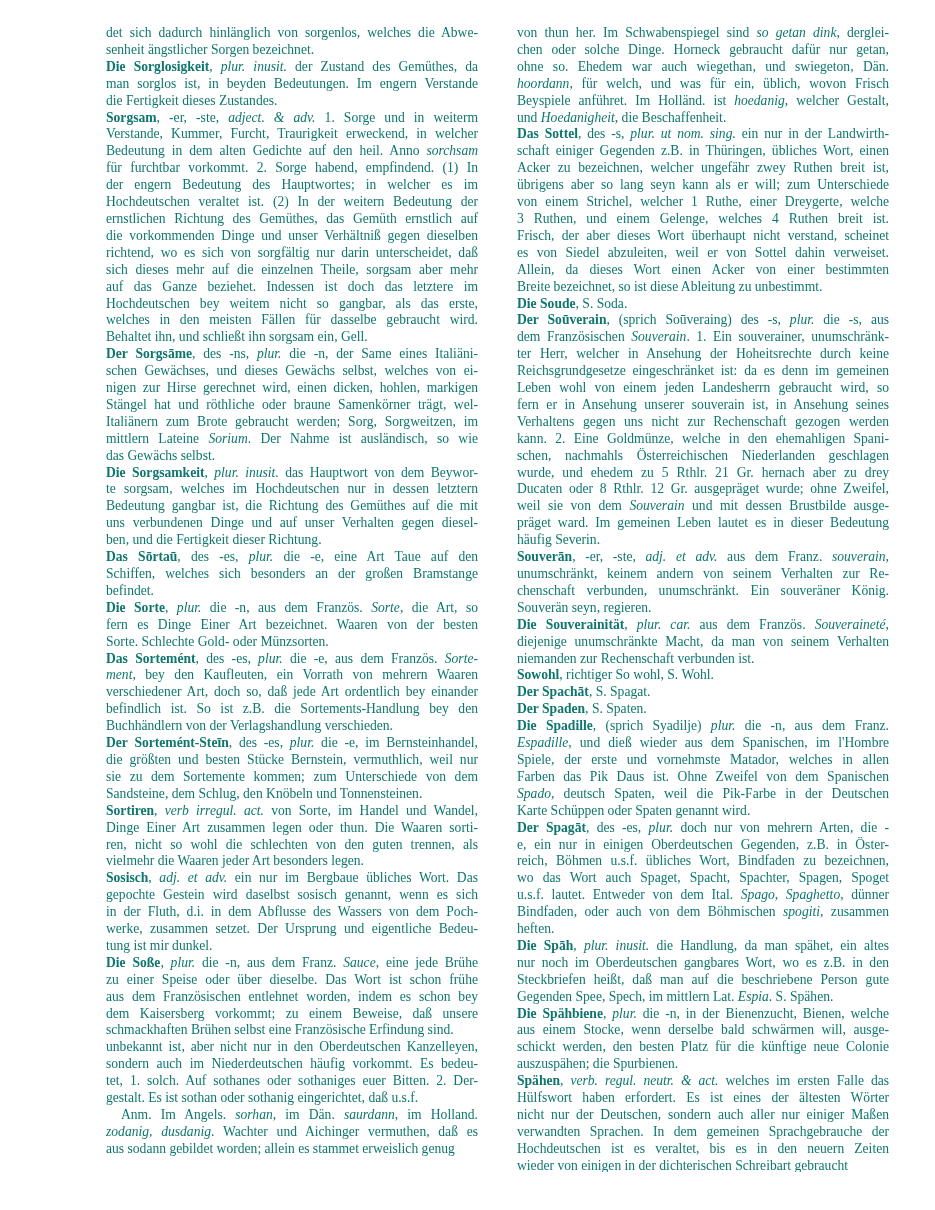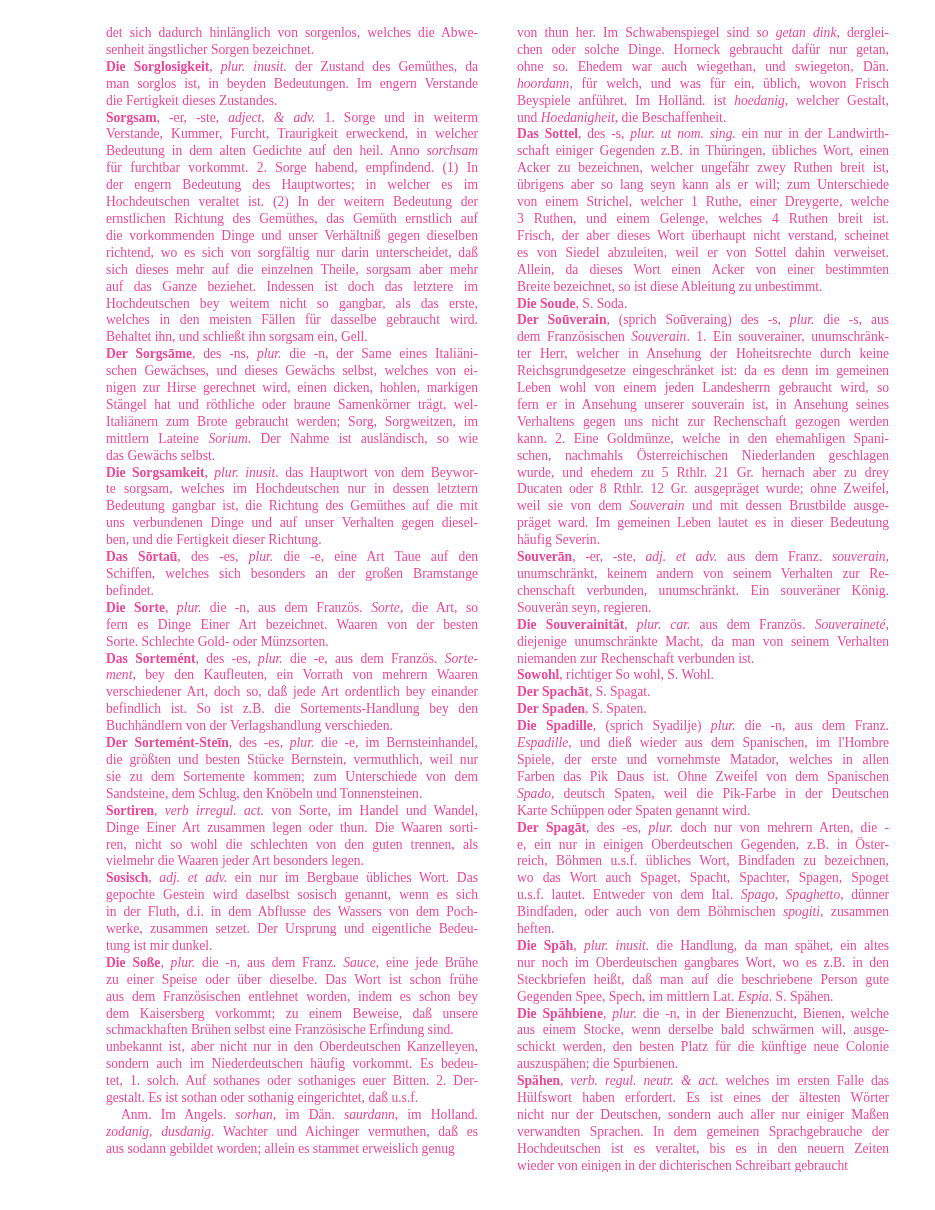--- a/index.html
+++ b/index.html
@@ -1,21 +1,21 @@
 <!DOCTYPE html>
 <html><head>
 <meta charset="utf-8">
 <style>
   html, body { margin: 0; padding: 0; background: #ffffff; }
   .page {
     position: relative;
     width: 935px;
     height: 1172px;
     background: #ffffff;
-    color: #ec4899;
+    color: #0f766e;
     font-family: "Liberation Serif", "DejaVu Serif", serif;
     overflow: hidden;
   }
   .col {
     position: absolute;
     top: 25px;
     width: 372px;
     font-size: 13.6px;
     line-height: 16.9px;
   }

